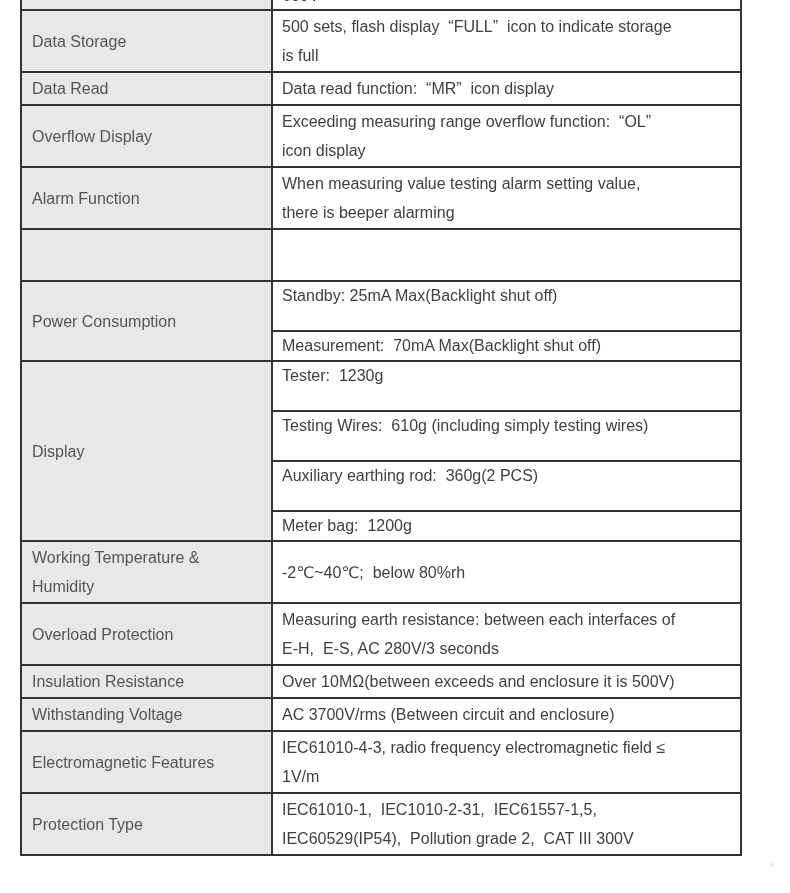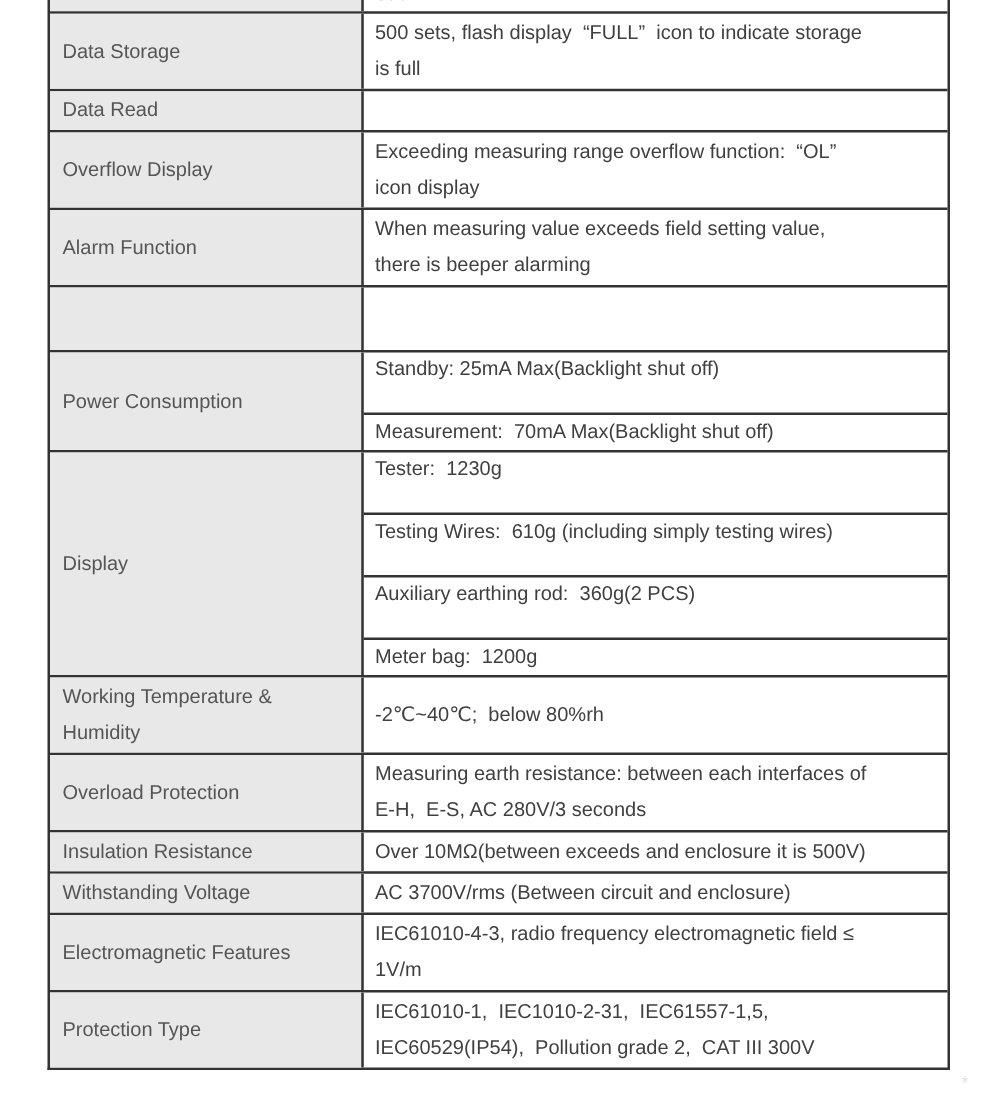--- a/index.html
+++ b/index.html
@@ -9,21 +9,21 @@
     --value-color:#404040;
   }
   *{box-sizing:border-box;}
   html,body{margin:0;padding:0;}
   body{
     width:790px;height:893px;background:#ffffff;position:relative;overflow:hidden;
     font-family:"Liberation Sans","DejaVu Sans",sans-serif;
     font-size:16px;color:var(--value-color);
   }
   .spec-table{
-    position:absolute;left:38px;top:0;width:722px;
+    position:absolute;left:20px;top:0;width:722px;
     border-left:2px solid var(--border);
     border-right:2px solid var(--border);
     border-bottom:2px solid var(--border);
     background:#ffffff;
   }
   .row{display:flex;align-items:stretch;border-top:2px solid var(--border);}
   .row:first-child{border-top:none;}
   .label-cell{
     width:251px;flex:0 0 251px;background:var(--label-bg);
     border-right:2px solid var(--border);
@@ -67,32 +67,35 @@
     </div>
     <div class="row">
       <div class="label-cell">Data Storage</div>
       <div class="value-cell">
         <div class="val">500 sets, flash display  “FULL”  icon to indicate storage
 is full</div>
       </div>
     </div>
     <div class="row">
       <div class="label-cell">Data Read</div>
+      <div class="value-cell">
+        <div class="val">Data read function:  “MR”  icon display</div>
+      </div>
     </div>
     <div class="row">
       <div class="label-cell">Overflow Display</div>
       <div class="value-cell">
         <div class="val">Exceeding measuring range overflow function:  “OL”
 icon display</div>
       </div>
     </div>
     <div class="row">
       <div class="label-cell">Alarm Function</div>
       <div class="value-cell">
-        <div class="val">When measuring value exceeds field setting value,
+        <div class="val">When measuring value testing alarm setting value,
 there is beeper alarming</div>
       </div>
     </div>
     <div class="row empty">
       <div class="label-cell"></div>
       <div class="value-cell">
         <div class="val"></div>
       </div>
     </div>
     <div class="row">

